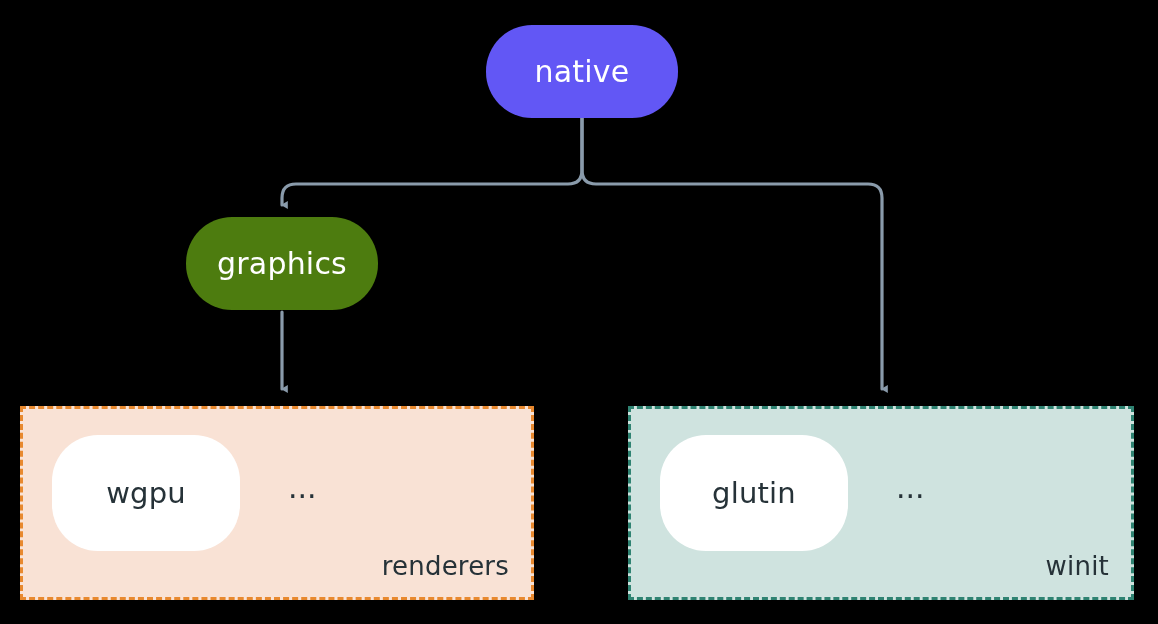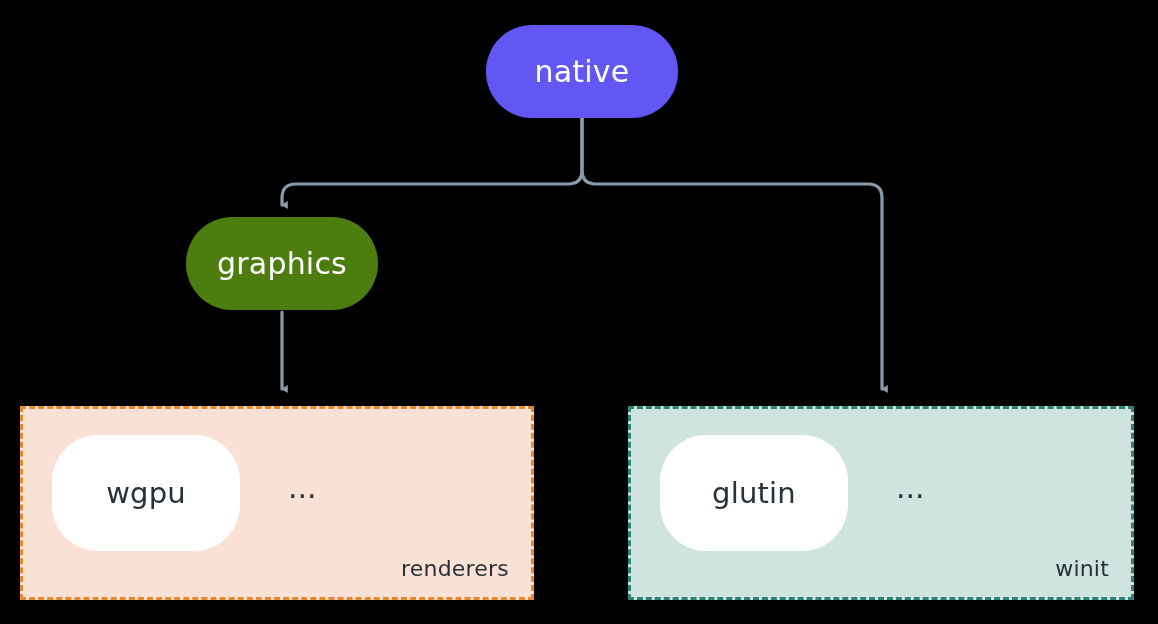--- a/index.html
+++ b/index.html
@@ -106,21 +106,21 @@
     font-size: 30px;
     padding: 0 0 10px 22px;
     line-height: 1;
   }
   .leaf-gap { width: 26px; flex: none; }
   .group-label {
     position: absolute;
     right: 22px;
     bottom: 16px;
     color: #263238;
-    font-size: 22px;
+    font-size: 26px;
     letter-spacing: 0.2px;
   }
 </style>
 </head>
 <body>
 
 <div id="diagram">
 
   <svg id="edges" viewBox="0 0 1158 624" xmlns="http://www.w3.org/2000/svg">
     <defs>

